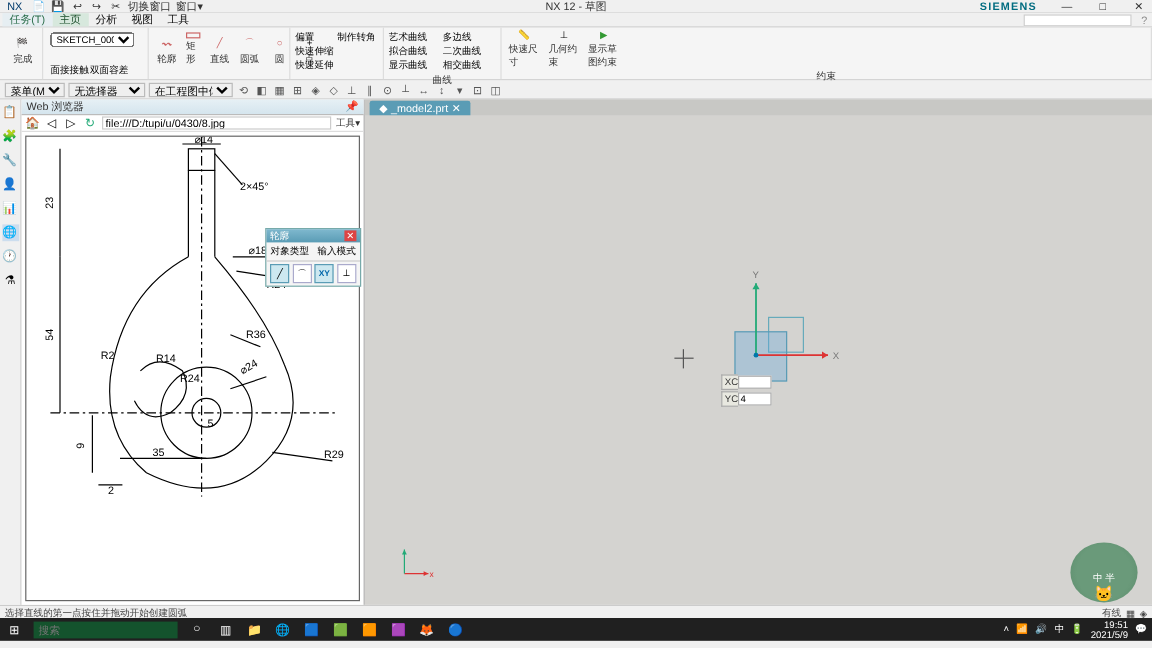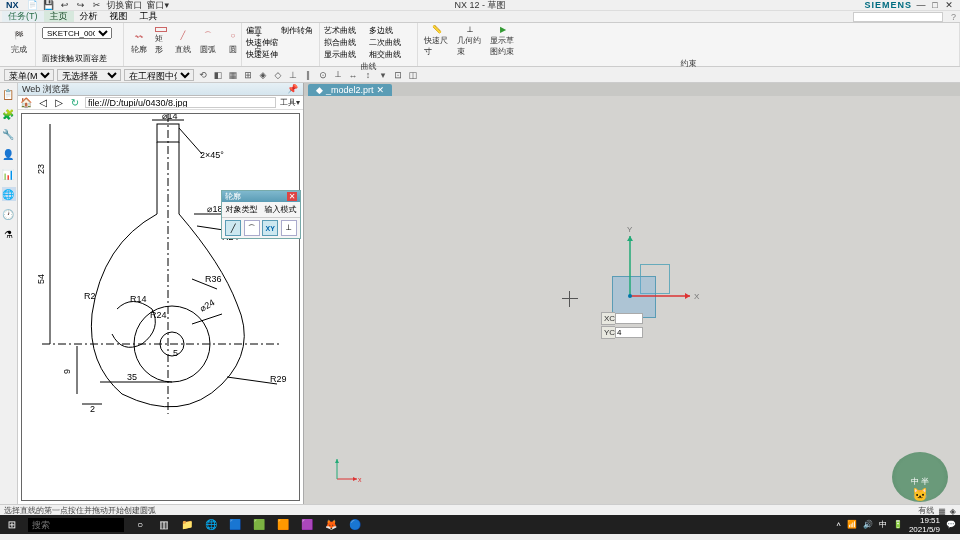--- a/index.html
+++ b/index.html
@@ -1,24 +1,24 @@
 <!DOCTYPE html>
 <html><head>
 <meta charset="utf-8">
 <style>
 * { margin: 0; padding: 0; box-sizing: border-box; font-family: "Microsoft YaHei", Arial, sans-serif; }
 body { width: 960px; height: 540px; overflow: hidden; background: #f0f0f0; font-size: 10px; }
 
 
 .titlebar { height: 11px; background: #f0f0f0; display: flex; align-items: center; padding: 0 6px; font-size: 9px; color: #333; border-bottom: 1px solid #ddd; }
-.titlebar .nx-logo { font-weight: bold; color: #003a6b; margin-right: 4px; text-align: center; }
+.titlebar .nx-logo { font-weight: normal; color: #003a6b; margin-right: 4px; text-align: center; }
 .titlebar .qat { display: flex; gap: 4px; margin-left: 4px; }
 .titlebar .qat span { width: 12px; height: 10px; display: inline-flex; align-items: center; justify-content: center; }
 .titlebar .title-center { position: absolute; left: 50%; transform: translateX(-50%); }
-.titlebar .title-right { margin-left: auto; display: flex; align-items: center; gap: 4px; }
+.titlebar .title-right { margin-left: auto; display: flex; align-items: center; gap: 20px; }
 .titlebar .siemens { color: #006c80; font-weight: bold; letter-spacing: 1px; }
 .titlebar .winbtn { width: 10px; text-align: center; cursor: pointer; }
 
 
 .menutabs { height: 12px; background: #f0f0f0; display: flex; align-items: center; padding-left: 2px; font-size: 9px; border-bottom: 1px solid #ccc; }
 .menutabs .filetab { background: #e6eef2; color: #2a6d4a; padding: 0 6px; height: 100%; display: flex; align-items: center; }
 .menutabs .tab { padding: 3px 6px; height: 100%; display: flex; align-items: center; cursor: pointer; }
 .menutabs .tab.active { background: #d7e8dd; color: #1a4d2a; }
 .menutabs .search { margin-left: auto; margin-right: 4px; width: 90px; height: 10px; border: 1px solid #ccc; background: #fff; font-size: 9px; padding: 0 2px; }
 
@@ -89,21 +89,21 @@
 
 .triad { position: absolute; left: 28px; bottom: 18px; }
 
 
 .statusbar { height: 11px; background: #f0f0f0; border-top: 1px solid #ccc; display: flex; align-items: center; padding: 0 4px; font-size: 8px; color: #444; }
 .statusbar .sright { margin-left: auto; display: flex; gap: 4px; align-items: flex-end; }
 
 
 .taskbar { height: 19px; background: #202020; display: flex; align-items: center; padding: 0 4px; gap: 8px; }
 .taskbar .tbitem { width: 16px; height: 16px; display: flex; align-items: center; justify-content: center; cursor: pointer; color: #fff; font-size: 10px; }
-.taskbar .searchbox { width: 96px; height: 14px; background: #000000; color: #999; border: none; font-size: 9px; padding: 0 4px; }
+.taskbar .searchbox { width: 120px; height: 14px; background: #14532d; color: #999; border: none; font-size: 9px; padding: 0 4px; }
 .taskbar .tray { margin-left: auto; display: flex; align-items: center; gap: 6px; color: #fff; font-size: 8px; }
 
 
 .avatar-bubble { position: absolute; right: 12px; bottom: 38px; width: 56px; height: 50px; background: radial-gradient(circle, #6a9a7a 60%, #5a8a6a); border-radius: 50%; display: flex; align-items: flex-end; justify-content: center; color: #fff; z-index: 20; cursor: pointer; }
 
 
 .lp-img svg.dwg { display: block; }
 </style>
 </head>
 <body>

